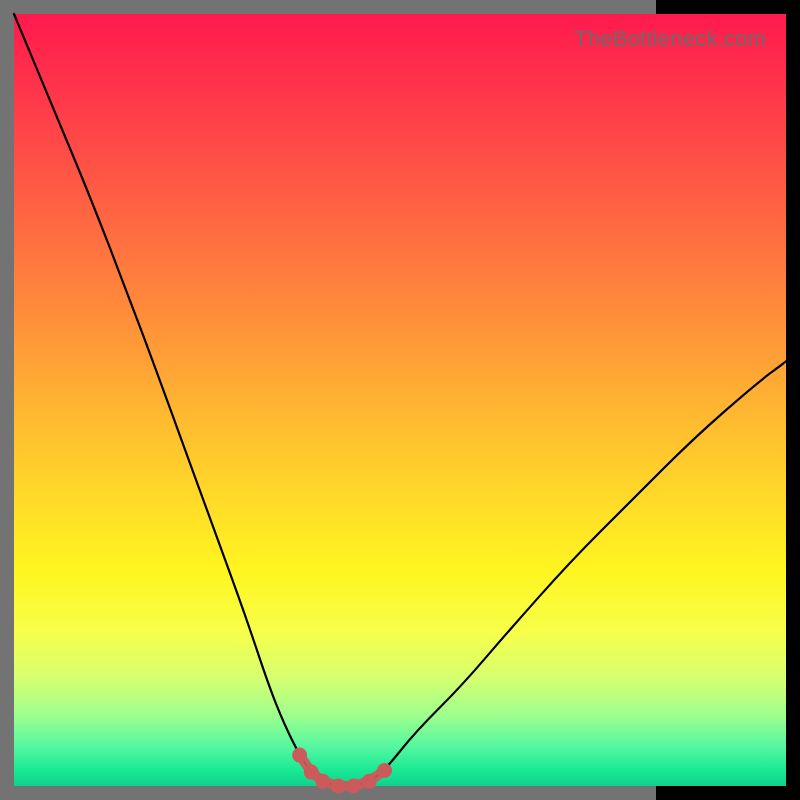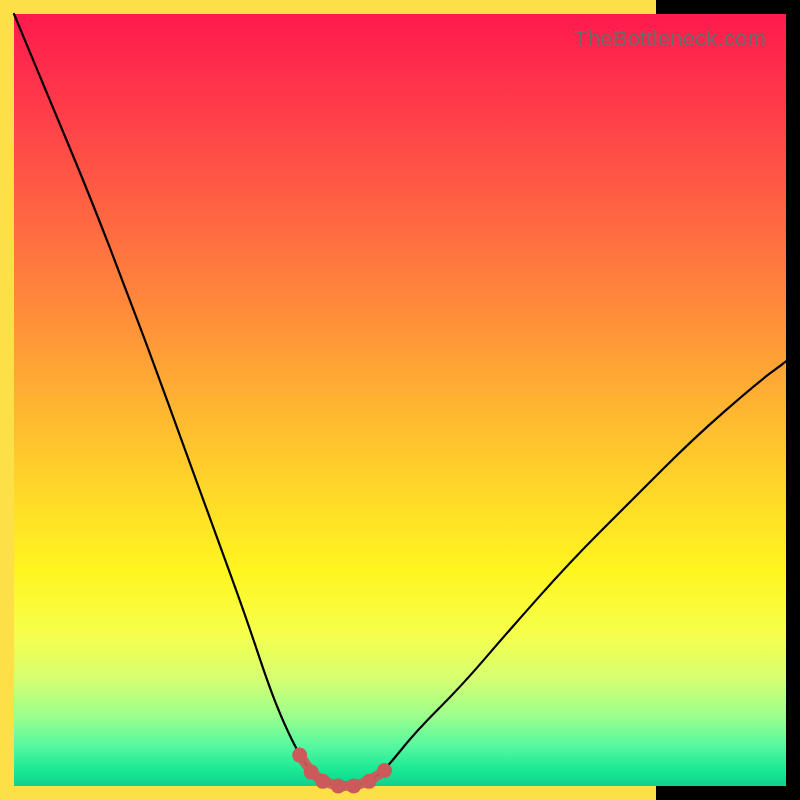--- a/index.html
+++ b/index.html
@@ -8,21 +8,21 @@
     width: 800px;
     height: 800px;
     overflow: hidden;
     background: #000;
     font-family: Arial, Helvetica, sans-serif;
   }
   .frame {
     position: relative;
     width: 656px;
     height: 800px;
-    background: #fde047;
+    background: #737373;
   }
   .plot-area {
     position: absolute;
     left: 14px;
     top: 14px;
     width: 772px;
     height: 772px;
     background: linear-gradient(
       to bottom,
       #ff1a4d 0%,

